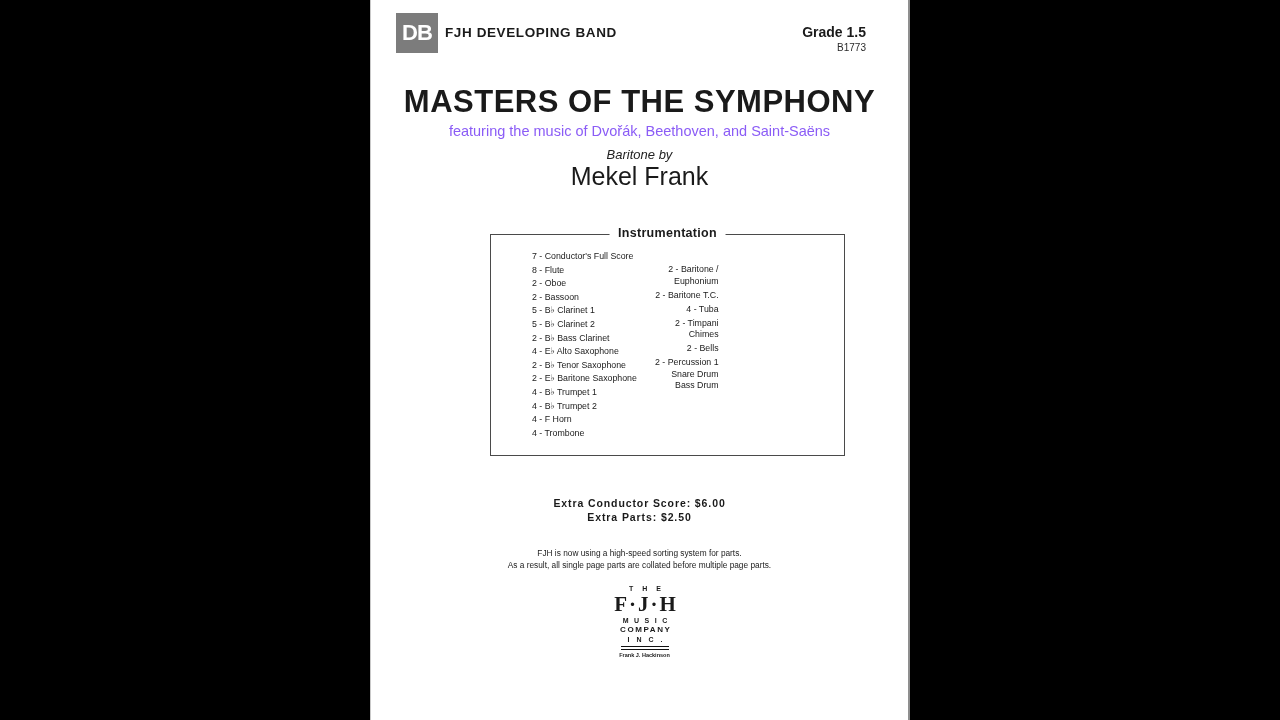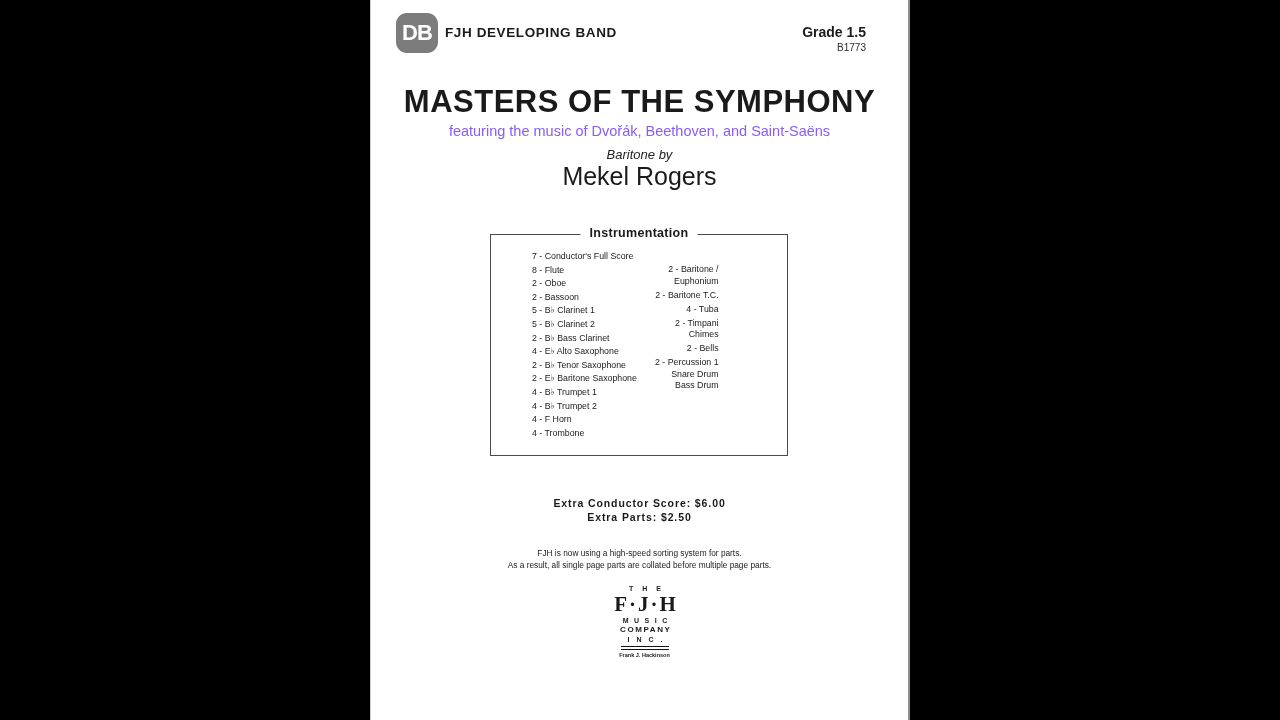--- a/index.html
+++ b/index.html
@@ -14,35 +14,35 @@
     border-left:1px solid #c9c9c9;border-right:2px solid #8f8f8f;
     box-sizing:border-box;
   }
   .abs{position:absolute;}
   .ctr{left:0;right:0;text-align:center;}
 
   
   .db-square{
     left:25px;top:13px;width:42px;height:40px;background:#7c7c7c;
     display:flex;align-items:center;justify-content:center;
-    color:#fff;font-weight:bold;font-size:22px;letter-spacing:-1px;border-radius:11px;
+    color:#fff;font-weight:bold;font-size:22px;letter-spacing:-1px;
   }
   .series{left:74px;top:25px;font-size:13.5px;font-weight:bold;letter-spacing:.6px;}
   .grade{right:42px;top:24px;font-size:14px;font-weight:bold;text-align:right;}
   .catalog{right:42px;top:42px;font-size:10px;text-align:right;color:#2a2a2a;}
 
   
   .title{top:84px;font-size:31px;font-weight:bold;letter-spacing:.5px;}
   .subtitle{top:123px;font-size:14.5px;color:#8b5cf6;}
   .arranged-by{top:147px;font-size:13px;font-style:italic;color:#222;}
   .arranger{top:162px;font-size:25px;}
 
   
   .inst-box{
-    left:119px;top:234px;width:298px;height:222px;
+    left:119px;top:234px;width:355px;height:222px;
     border:1px solid #4a4a4a;box-sizing:border-box;
   }
   .inst-legend{
     position:absolute;top:-9px;left:50%;transform:translateX(-50%);
     background:#fff;padding:0 9px;font-size:12.5px;font-weight:bold;
     letter-spacing:.3px;white-space:nowrap;
   }
   .inst-left{position:absolute;left:41px;top:15px;font-size:8.8px;line-height:13.6px;white-space:nowrap;}
   .inst-right{position:absolute;left:164px;top:29px;font-size:8.8px;white-space:nowrap;text-align:right;}
   .inst-line{line-height:13.6px;}
@@ -82,21 +82,21 @@
     <div class="abs db-square" style="background: rgb(124, 124, 124);">
       <span>DB</span>
     </div>
     <div class="abs series">FJH DEVELOPING BAND</div>
     <div class="abs grade">Grade 1.5</div>
     <div class="abs catalog">B1773</div>
 
     <div class="abs ctr title">MASTERS OF THE SYMPHONY</div>
     <div class="abs ctr subtitle">featuring the music of Dvořák, Beethoven, and Saint-Saëns</div>
     <div class="abs ctr arranged-by">Baritone by</div>
-    <div class="abs ctr arranger">Mekel Rogers</div>
+    <div class="abs ctr arranger">Mekel Frank</div>
 
     <div class="abs inst-box">
       <div class="inst-legend">Instrumentation</div>
       <div class="inst-left">
           <div class="inst-line">7 - Conductor's Full Score</div>
           <div class="inst-line">8 - Flute</div>
           <div class="inst-line">2 - Oboe</div>
           <div class="inst-line">2 - Bassoon</div>
           <div class="inst-line">5 - B♭ Clarinet 1</div>
           <div class="inst-line">5 - B♭ Clarinet 2</div>

